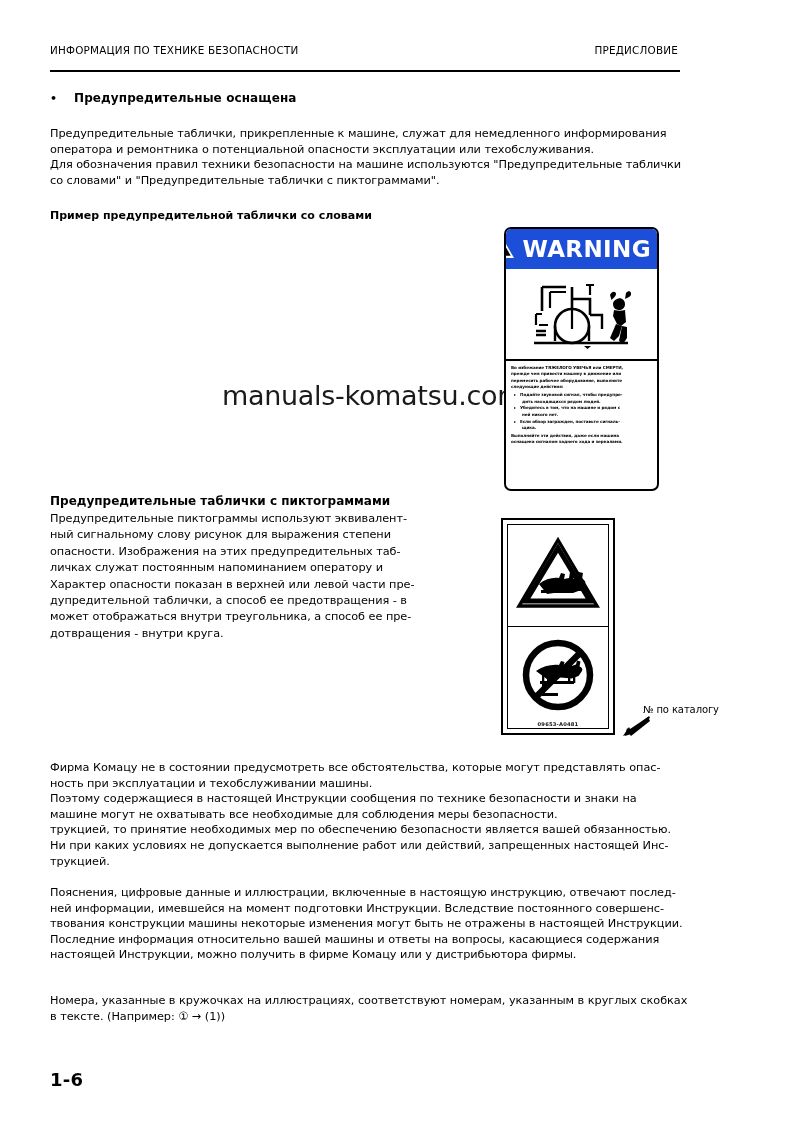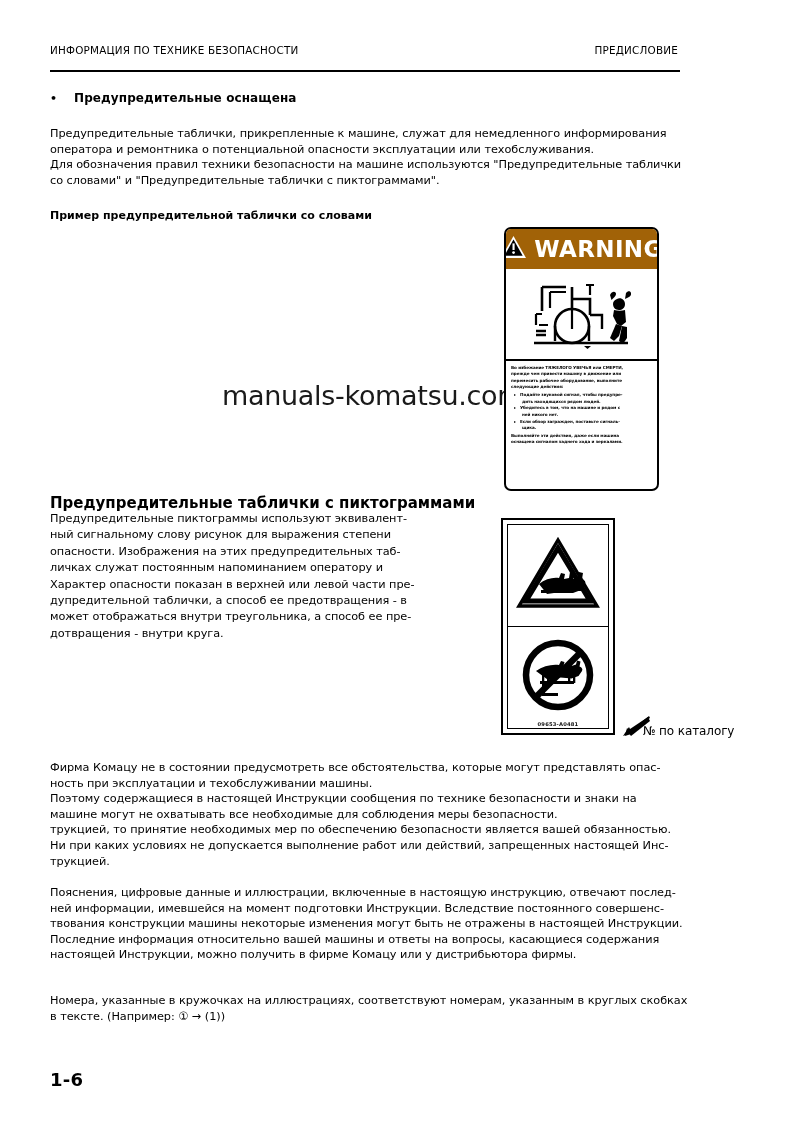--- a/index.html
+++ b/index.html
@@ -86,21 +86,21 @@
     font-weight: bold;
     font-size: 11px;
   }
 
   
   #pictogram-heading {
     position: absolute;
     left: 50px;
     top: 494px;
     font-weight: bold;
-    font-size: 15px;
+    font-size: 12px;
   }
   #pictogram-para {
     left: 50px;
     top: 511px;
     width: 405px;
     line-height: 16.4px;
   }
 
   #lower-para-1 { top: 760px; }
   #lower-para-2 { top: 885px; }
@@ -125,24 +125,24 @@
     top: 227px;
     width: 155px;
     height: 264px;
     border: 2.5px solid #000;
     border-radius: 7px;
     background: #fff;
     overflow: hidden;
   }
   .warning-banner {
     height: 40px;
-    background: #a16207;
+    background: #1d4ed8;
     display: flex;
     align-items: center;
-    justify-content: center;
+    justify-content: flex-end;
     gap: 7px;
     padding: 0 6px;
   }
   .warn-tri { flex: 0 0 auto; }
   .warning-word {
     color: #fff;
     font-weight: bold;
     font-size: 23px;
     letter-spacing: 0.4px;
     line-height: 1;
@@ -216,24 +216,23 @@
     font-size: 5.2px;
     font-weight: bold;
     letter-spacing: 0.2px;
     color: #111;
   }
 
   .catalog-note {
     position: absolute;
     left: 643px;
     top: 704px;
-    font-size: 12px;
+    font-size: 10px;
     white-space: nowrap;
     letter-spacing: -0.1px;
-    margin-top: 20px;
   }
   .catalog-arrow {
     position: absolute;
     left: 617px;
     top: 716px;
     width: 34px;
     height: 22px;
   }
 
   

